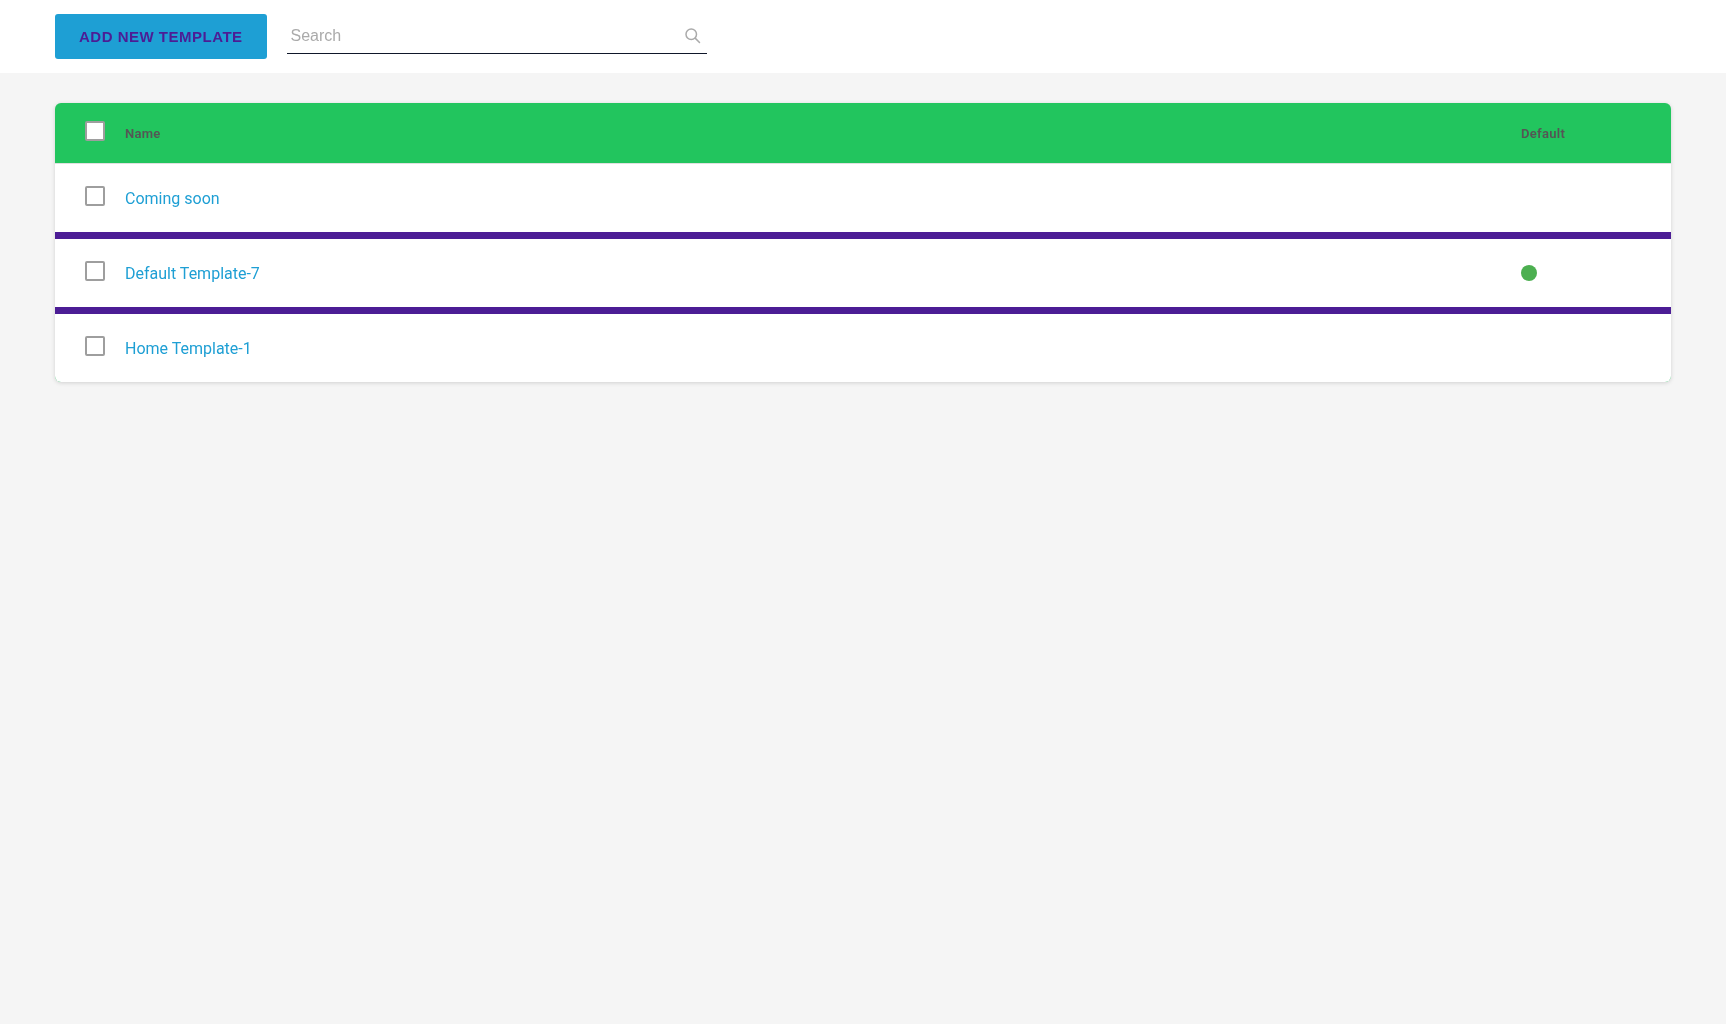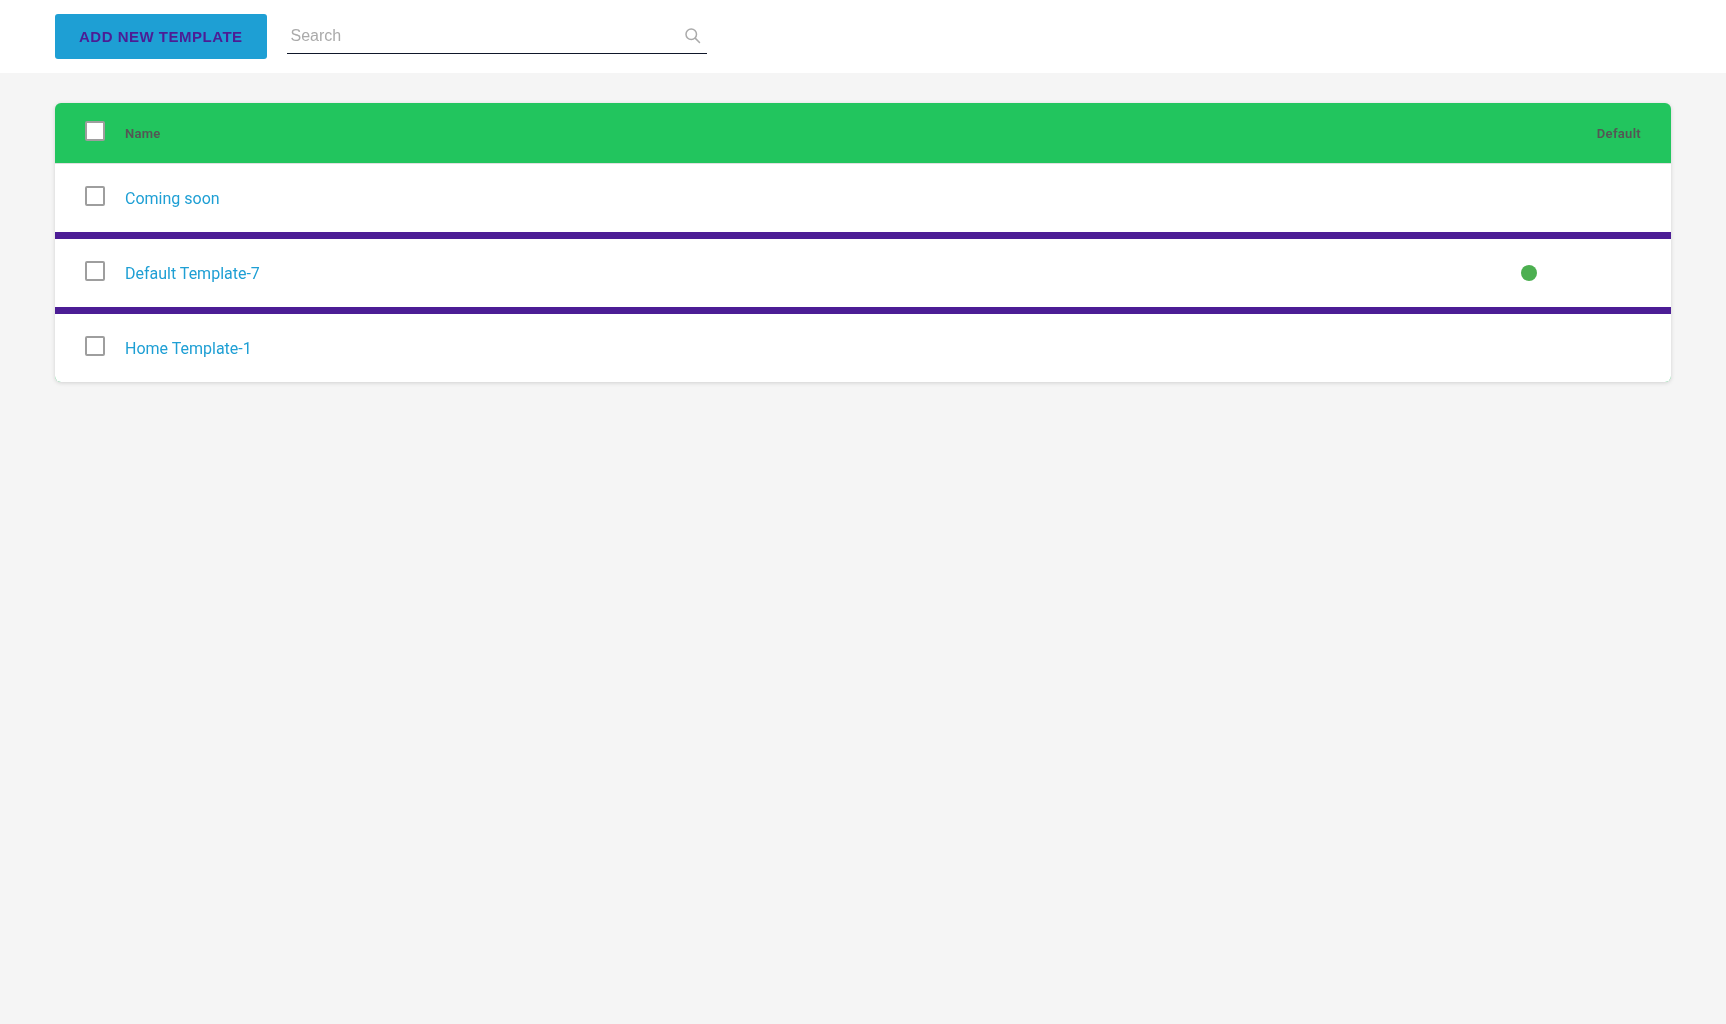--- a/index.html
+++ b/index.html
@@ -90,21 +90,21 @@
     .header-name {
       flex: 1;
       font-size: 13px;
       font-weight: 600;
       color: #555;
       letter-spacing: 0.3px;
     }
 
     .header-default {
       width: 120px;
-      text-align: right;
+      text-align: left;
       font-size: 13px;
       font-weight: 600;
       color: #555;
       letter-spacing: 0.3px;
     }
 
     .table-row {
       display: flex;
       align-items: center;
       padding: 22px 30px;

